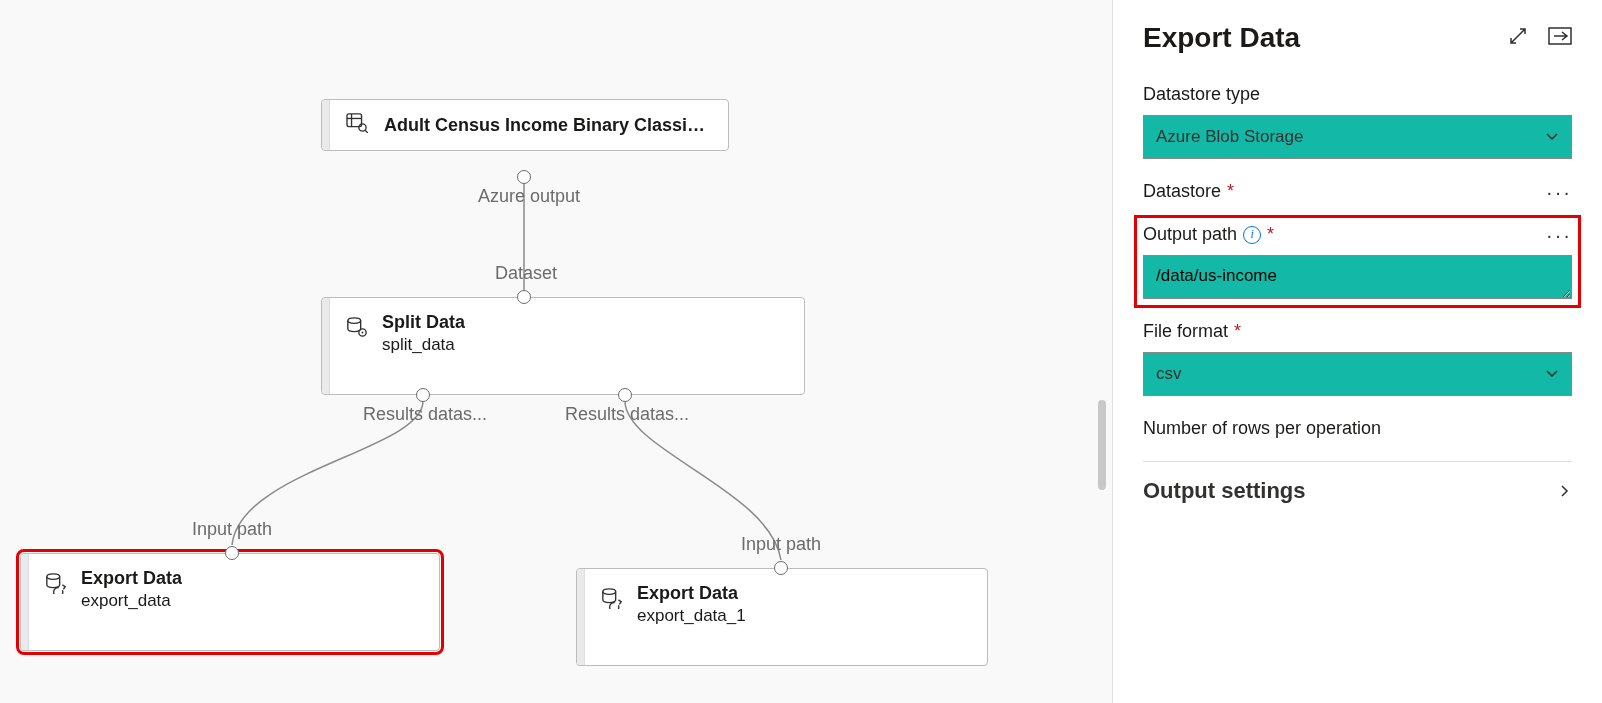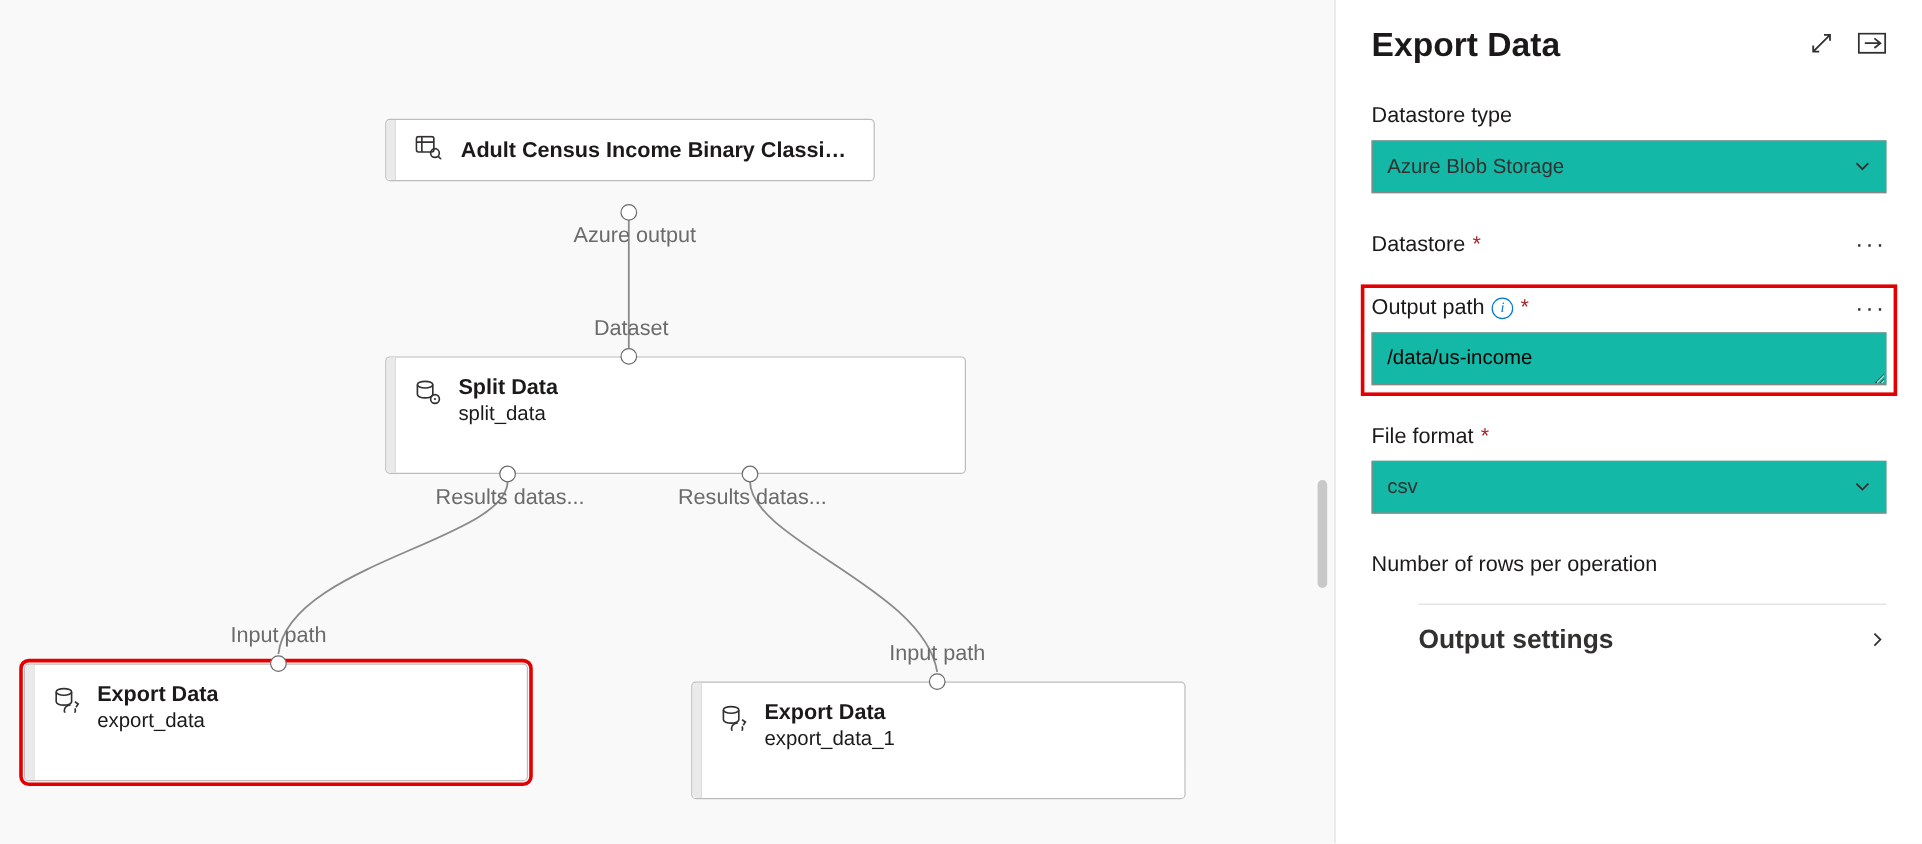--- a/index.html
+++ b/index.html
@@ -117,21 +117,20 @@
     outline: 3px solid #e40000;
     outline-offset: 6px;
   }
   .form-label {
     font-size: 18px;
     color: #1b1a19;
     margin-bottom: 10px;
     display: flex;
     align-items: center;
     gap: 6px;
-    margin-top: 32px;
   }
   .req { color: #a4262c; }
   .info-icon {
     display: inline-flex;
     width: 18px; height: 18px;
     border: 1.5px solid #0078d4;
     border-radius: 50%;
     color: #0078d4;
     align-items: center;
     justify-content: center;
@@ -171,21 +170,20 @@
     width: 14px; height: 14px;
     flex-shrink: 0;
   }
   .output-settings {
     display: flex;
     align-items: center;
     justify-content: space-between;
     border-top: 1px solid #e1dfdd;
     padding-top: 16px;
     margin-top: 10px;
-    margin-left: 39px;
   }
   .output-settings h2 {
     font-size: 22px;
     font-weight: 600;
   }
   .scrollbar-hint {
     position: absolute;
     right: -6px;
     top: 400px;
     width: 8px;

